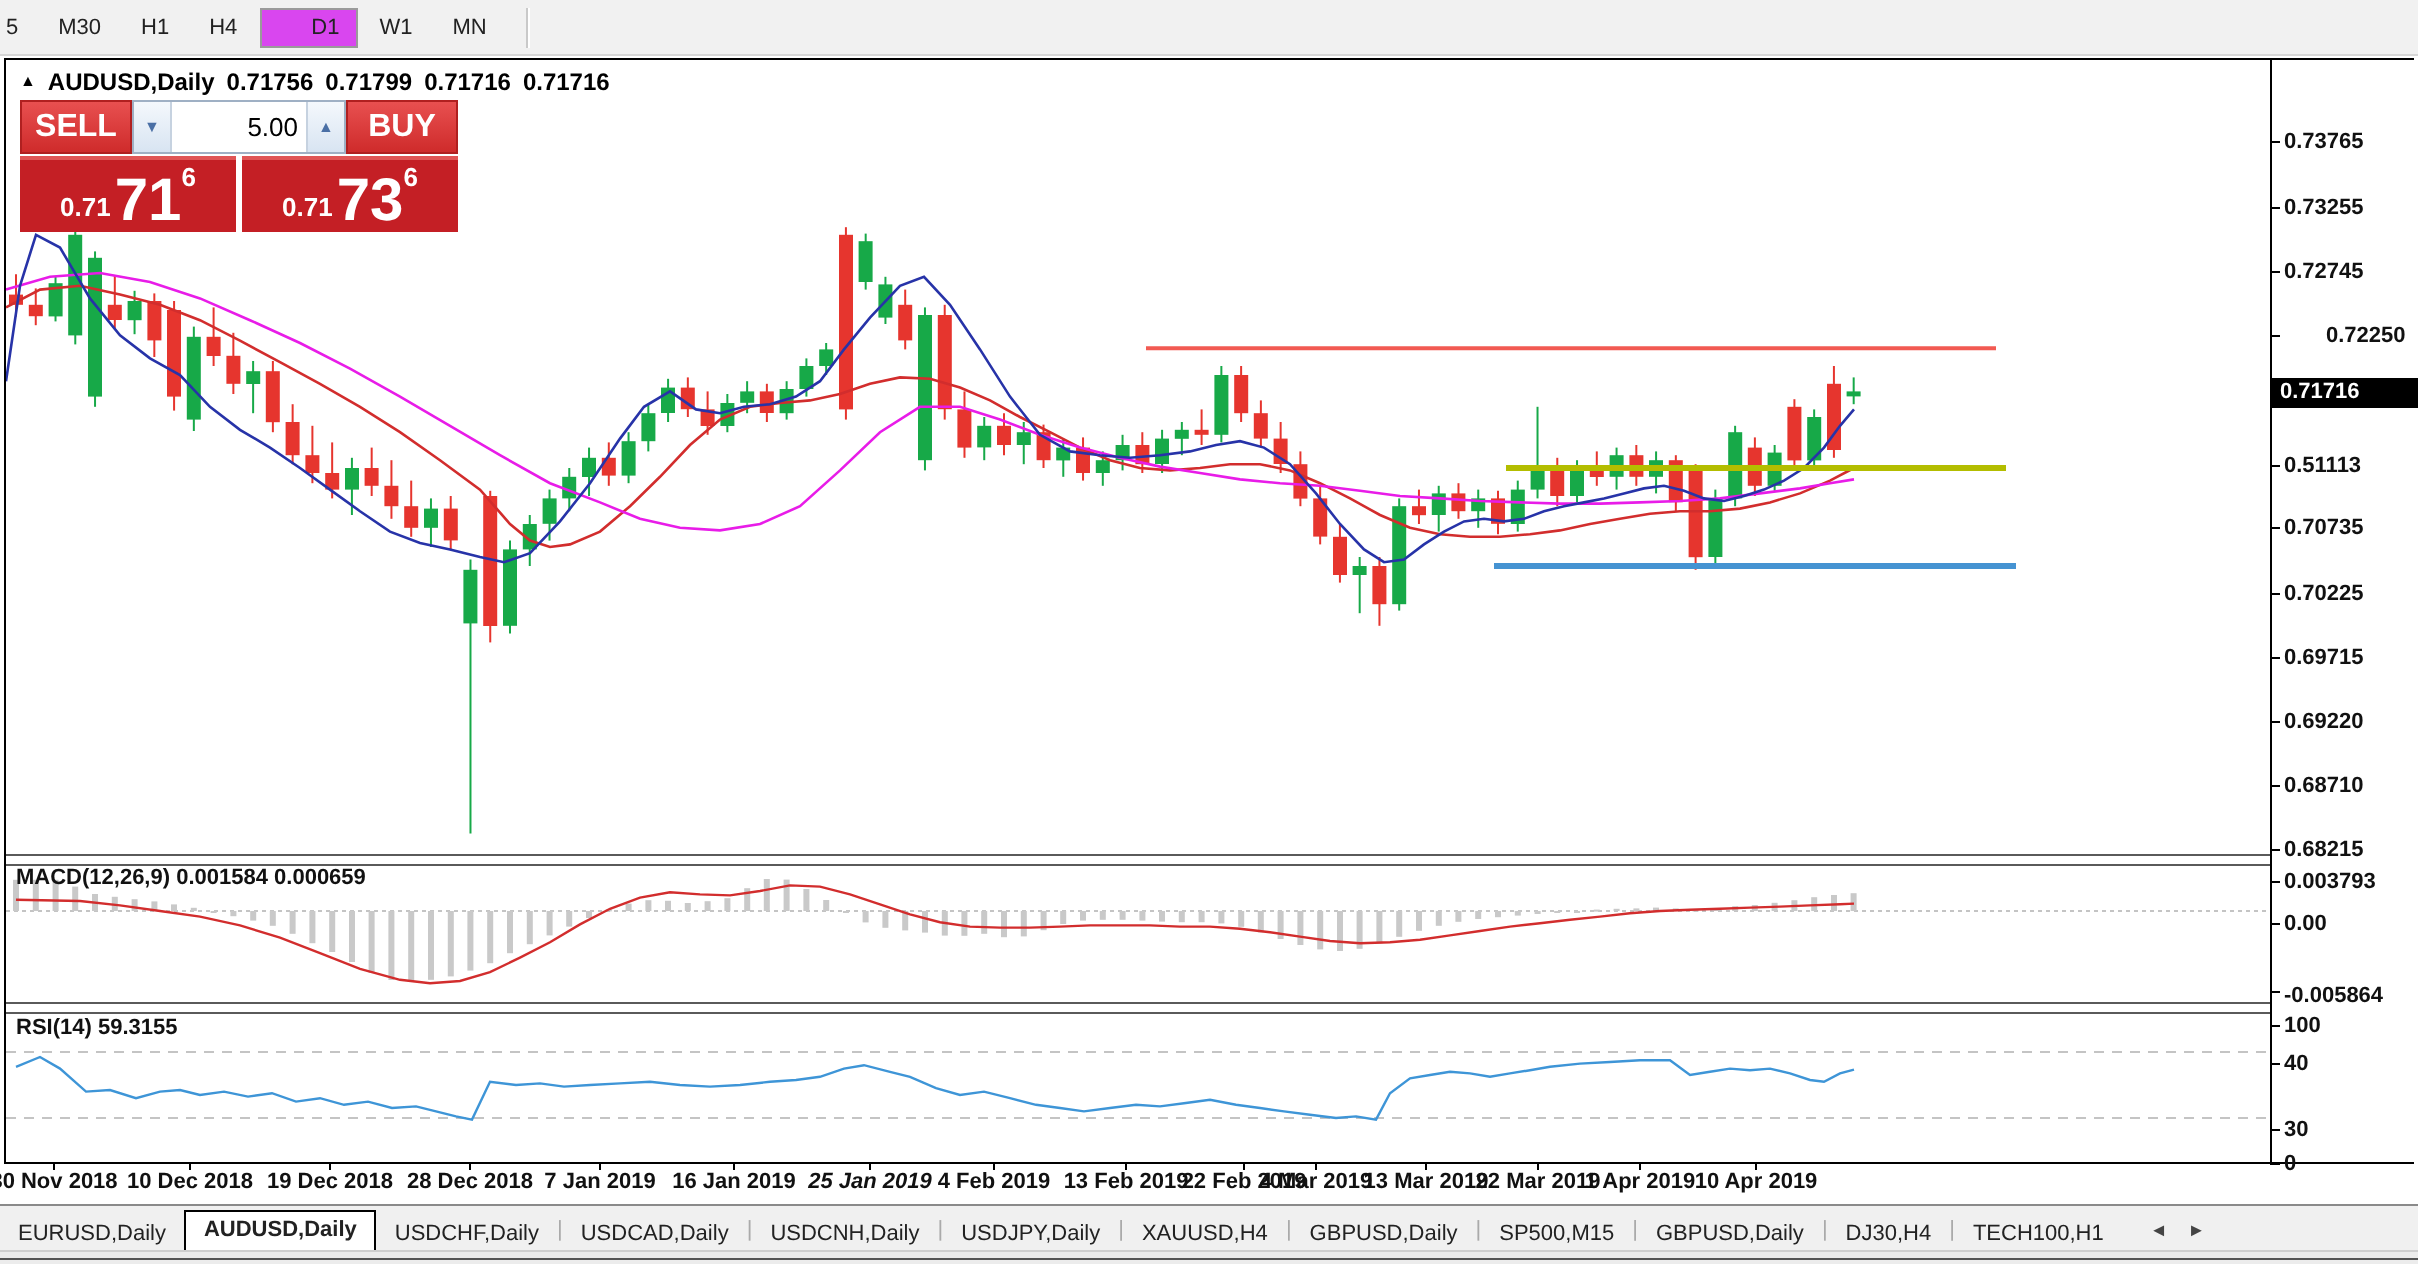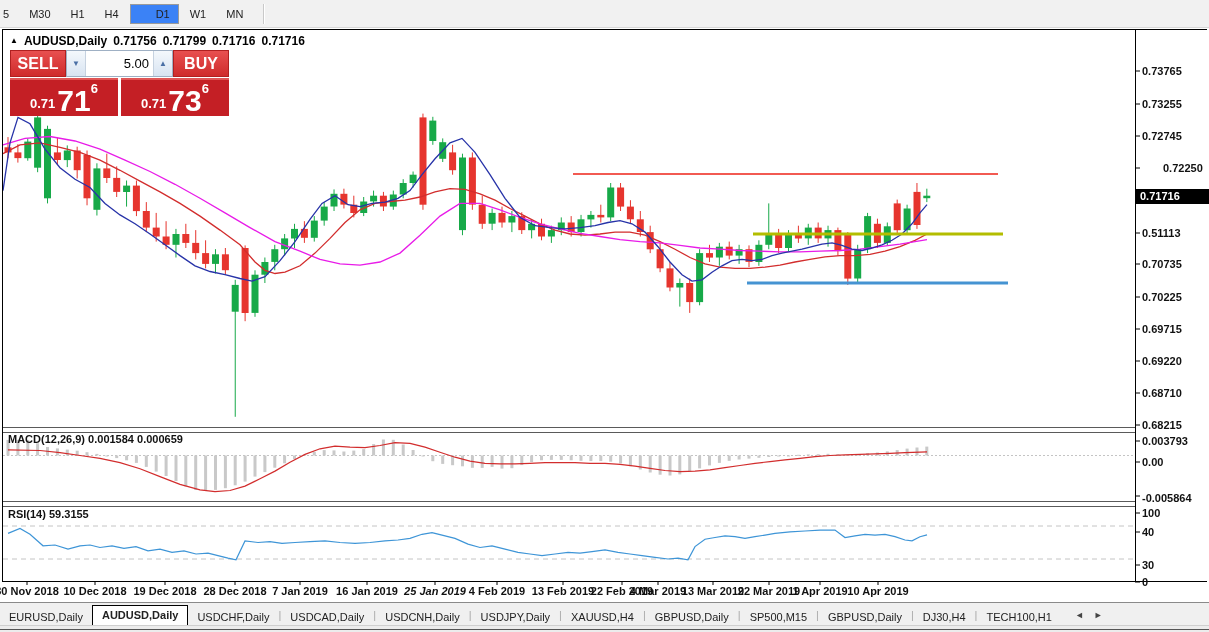--- a/index.html
+++ b/index.html
@@ -4,21 +4,21 @@
 <style>
   html,body{margin:0;padding:0;background:#fff;}
   #app{position:relative;width:1209px;height:632px;overflow:hidden;
        font-family:"Liberation Sans",sans-serif;background:#fff;}
   
   .toolbar{position:absolute;left:0;top:0;width:1209px;height:27px;background:#f1f1f1;
            border-bottom:1px solid #d7d7d7;display:flex;align-items:center;z-index:20;}
   .tf{font-size:11px;color:#222;background:transparent;border:1px solid transparent;
       padding:3px 8px;margin:0 1px;cursor:default;font-family:inherit;}
   .tf.partial{padding-left:2px;margin-left:0;}
-  .tf.active{background:#3b82f6;border:1px solid #9a9a9a;padding-left:25px;}
+  .tf.active{background:#d946ef;border:1px solid #9a9a9a;padding-left:25px;}
   .tb-sep{width:1px;height:20px;background:#c9c9c9;border-right:1px solid #fff;margin-left:10px;}
   
   .frame{position:absolute;background:#000;z-index:6;}
   .sepbar{position:absolute;left:3px;width:1132px;height:4px;background:#fff;
           border-top:1px solid #5a5a5a;border-bottom:1px solid #5a5a5a;z-index:6;}
   #plot{position:absolute;left:0;top:0;z-index:2;}
   
   .chart-header{position:absolute;left:10px;top:34px;z-index:8;font-size:12px;font-weight:bold;
                 color:#000;display:flex;gap:6px;align-items:center;}
   .hdr-tri{font-size:8px;position:relative;top:-1px;}

